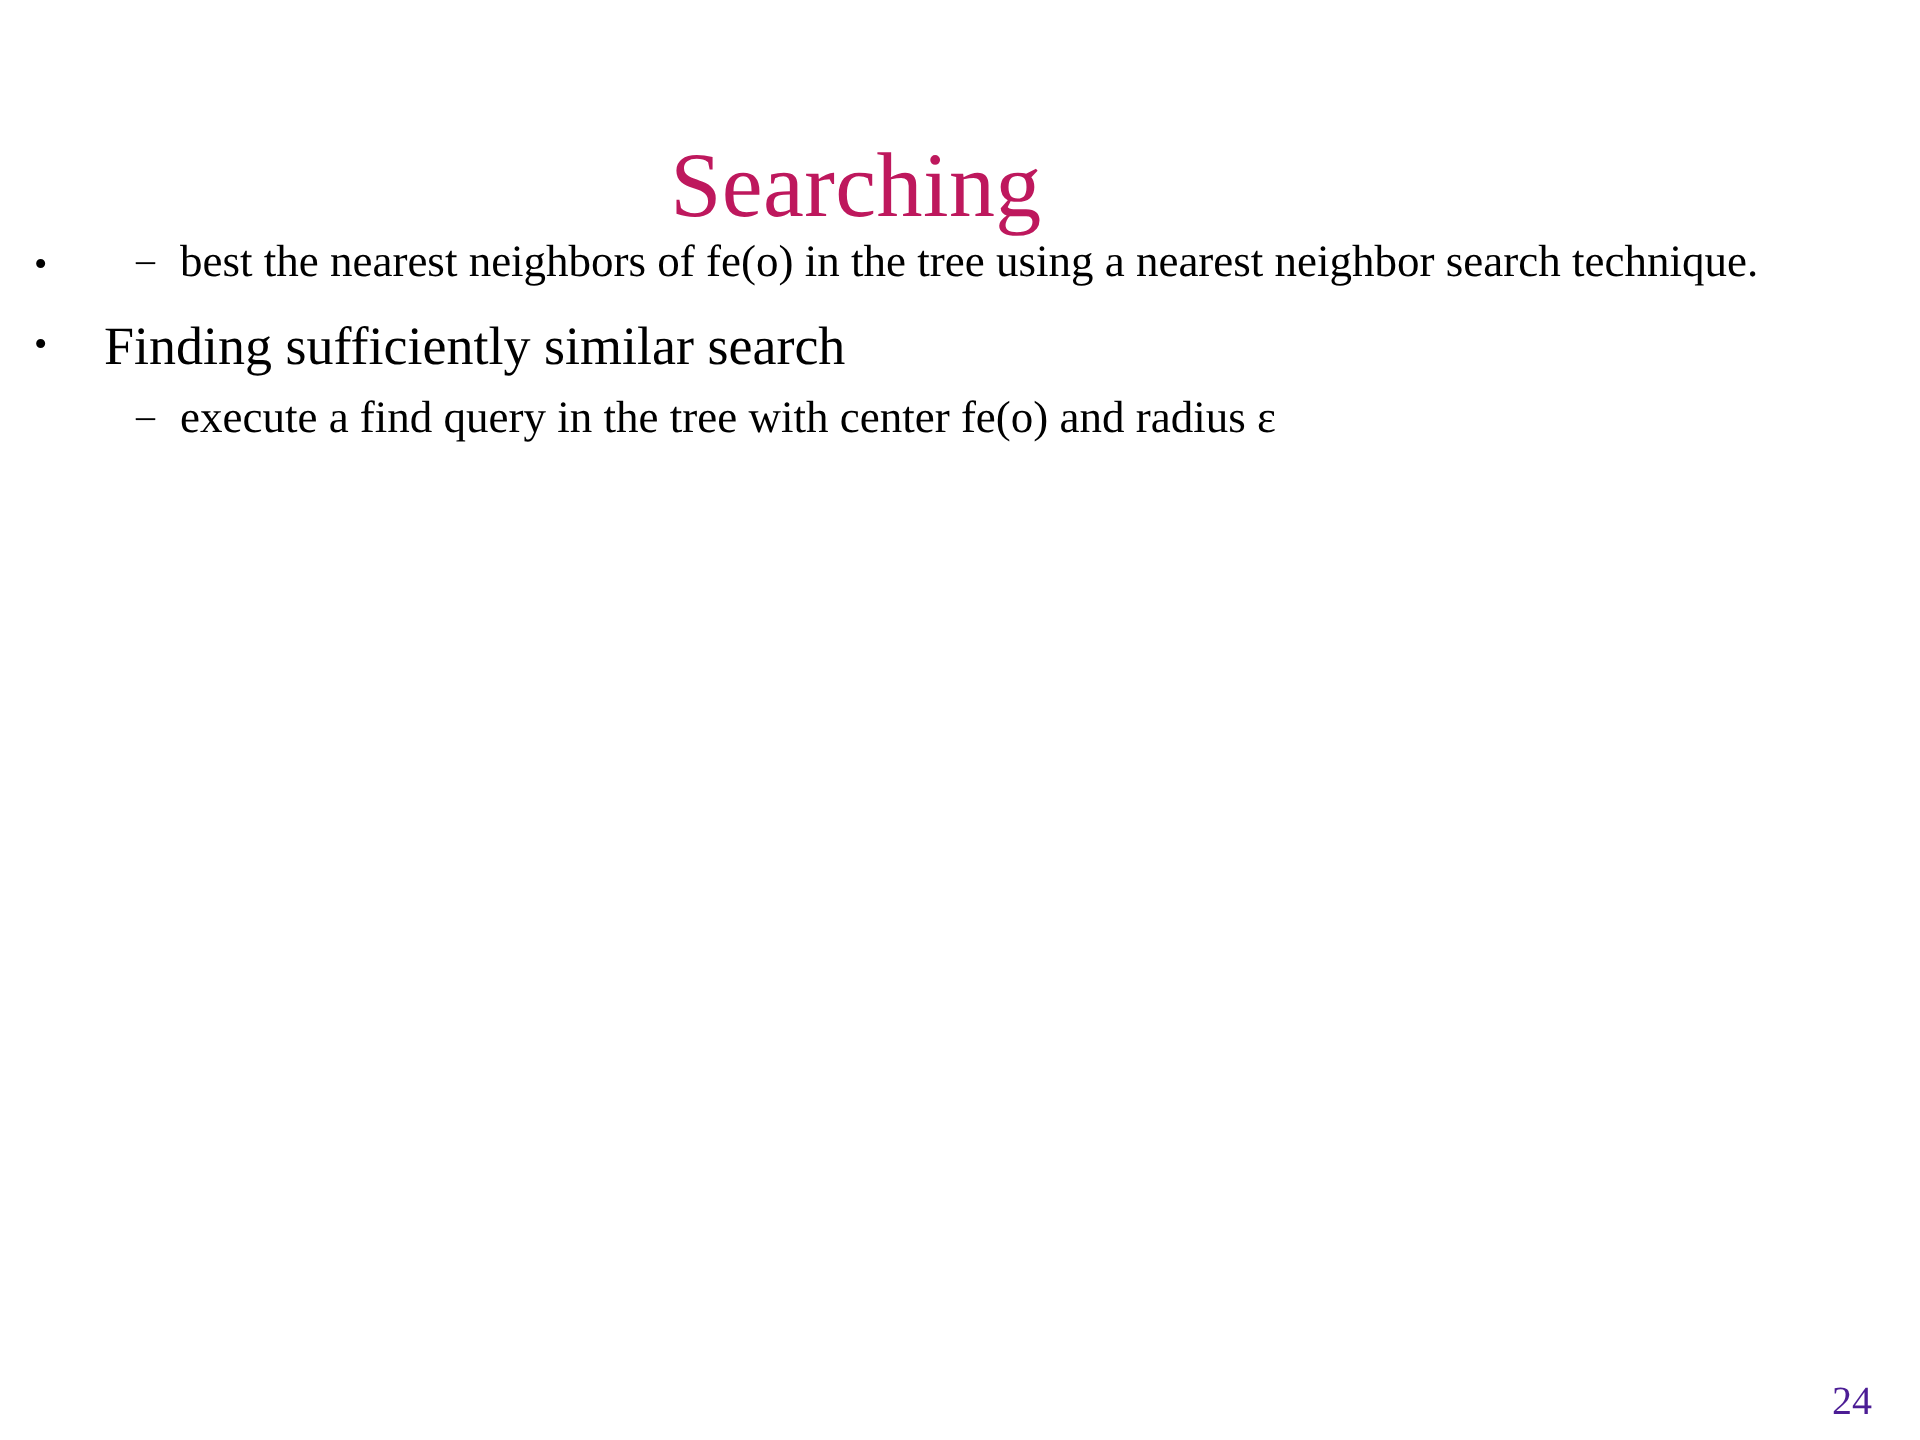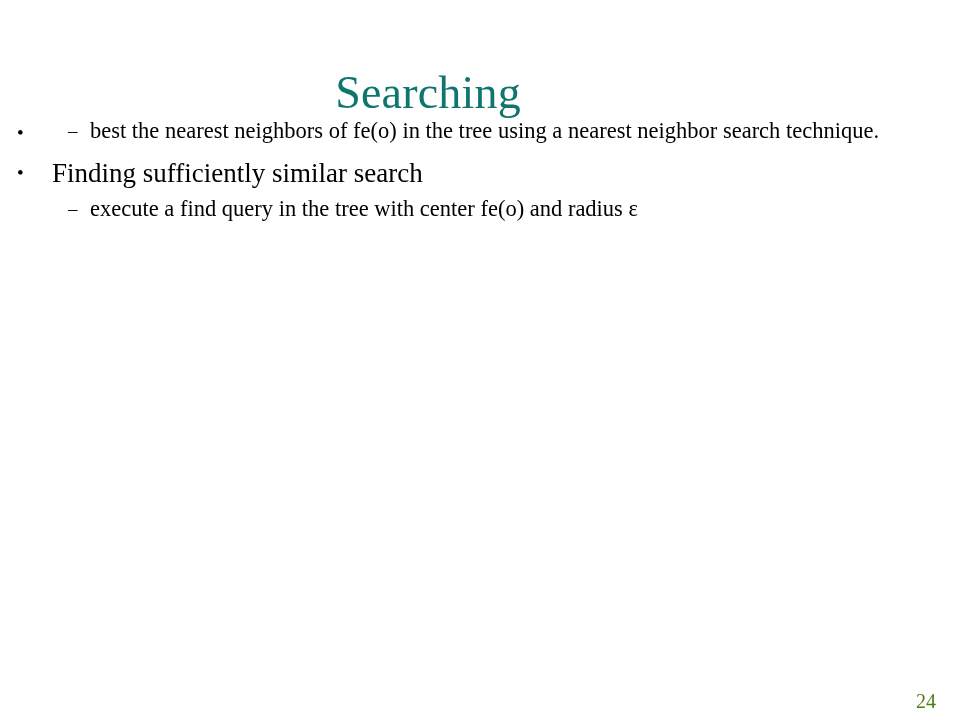--- a/index.html
+++ b/index.html
@@ -27,21 +27,21 @@
   .slide-title {
     position: absolute;
     top: 34px;
     left: 0;
     width: 856px;
     text-align: center;
     font-size: 46px;
     line-height: 56px;
     font-weight: normal;
     letter-spacing: 0.2px;
-    color: #0f766e;
+    color: #be185d;
     white-space: nowrap;
   }
 
   
   .body-area {
     position: absolute;
     top: 114px;
     left: 8px;
     width: 944px;
   }
@@ -85,21 +85,21 @@
     height: 7px;
   }
 
   
   .page-number {
     position: absolute;
     right: 24px;
     bottom: 8px;
     font-size: 20px;
     line-height: 22px;
-    color: #4d7c0f;
+    color: #4c1d95;
     font-family: "Liberation Serif", "DejaVu Serif", serif;
   }
 </style>
 </head>
 <body>
 
 <div class="slide">
 
   <h1 class="slide-title">Searching</h1>
 

